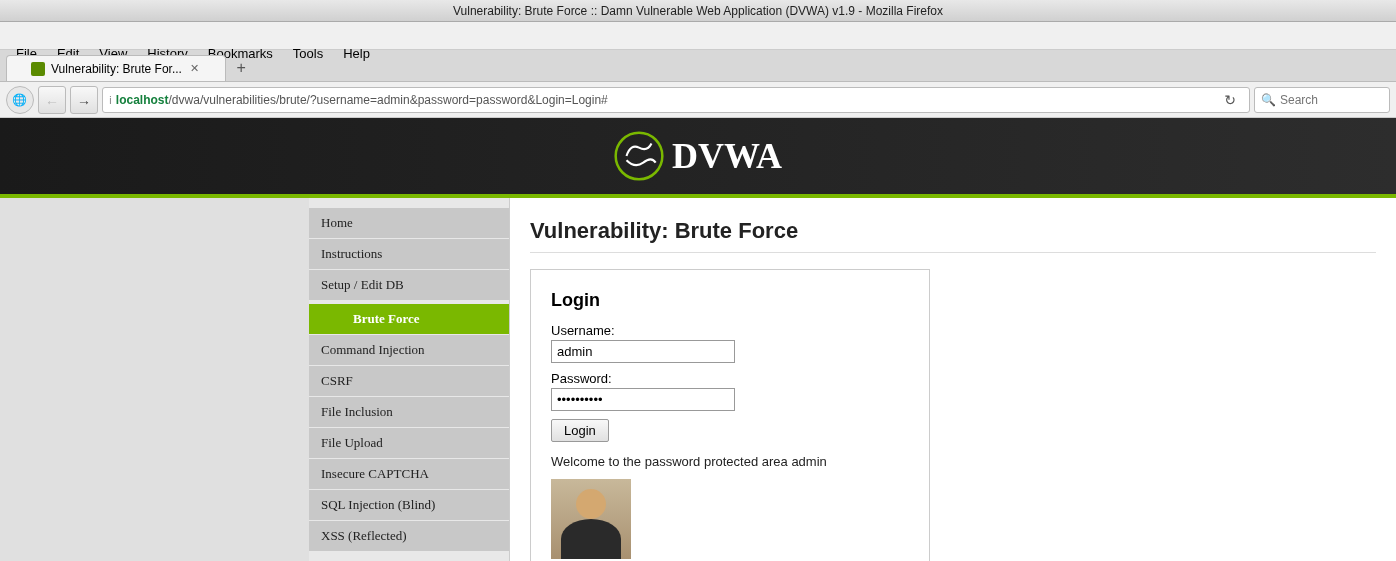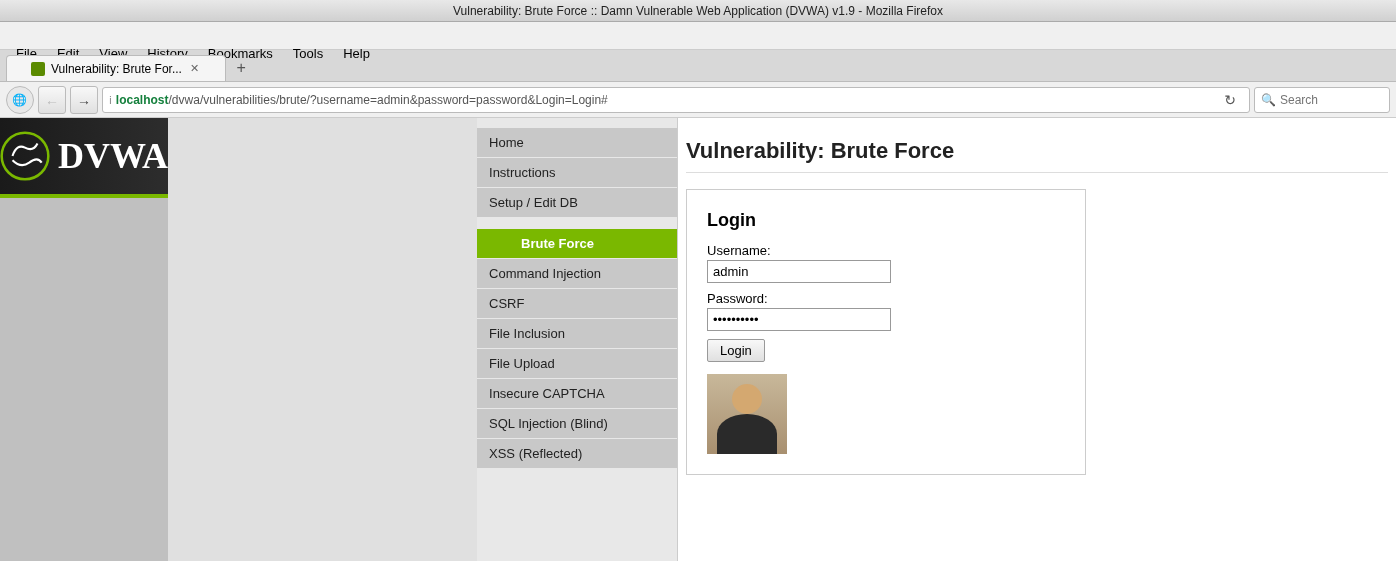--- a/index.html
+++ b/index.html
@@ -173,20 +173,21 @@
       outline: none;
       font-size: 12px;
       color: #888;
       background: transparent;
       width: 100%;
     }
 
     
     .page-wrapper {
       display: flex;
+      flex-direction: column;
       height: calc(561px - 118px);
       overflow: hidden;
     }
 
     
     .dvwa-header {
       background: linear-gradient(to right, #1a1a1a, #2d2d2d);
       height: 80px;
       display: flex;
       align-items: center;
@@ -235,33 +236,34 @@
     .sidebar-item {
       display: block;
       padding: 7px 12px;
       background: #c8c8c8;
       color: #222;
       font-size: 13px;
       cursor: pointer;
       border: none;
       text-align: left;
       text-decoration: none;
+      font-family: Liberation Serif, serif;
     }
     .sidebar-item.active {
       background: #7ab800;
       color: white;
       font-weight: bold;
       padding-left: 44px;
     }
     .sidebar-divider { height: 10px; }
 
     
     .main-content {
       flex: 1;
-      padding: 20px 8px;
+      padding: 20px 20px;
       background: white;
       overflow-y: auto;
     }
     .page-title {
       font-size: 22px;
       font-weight: bold;
       color: #222;
       margin-bottom: 16px;
       border-bottom: 1px solid #ddd;
       padding-bottom: 8px;
@@ -433,20 +435,21 @@
         <div class="login-title">Login</div>
 
         <label class="form-label">Username:</label>
         <input class="form-input" type="text" value="admin" style="">
 
         <label class="form-label">Password:</label>
         <input class="form-input" type="password" value="••••••••••" style="">
 
         <button class="login-btn">Login</button>
 
+        <div class="welcome-text">Welcome to the password protected area admin</div>
 
         <div class="person-silhouette"></div>
       </div>
 
       
     </div>
   </div>
 </div>
 
 </body></html>

